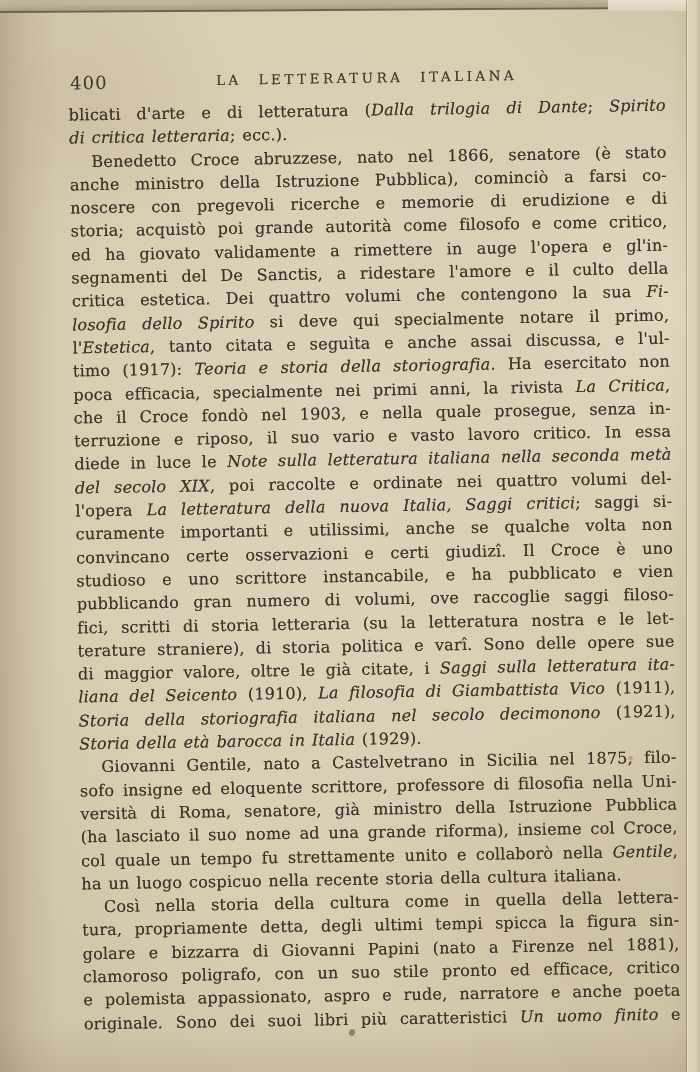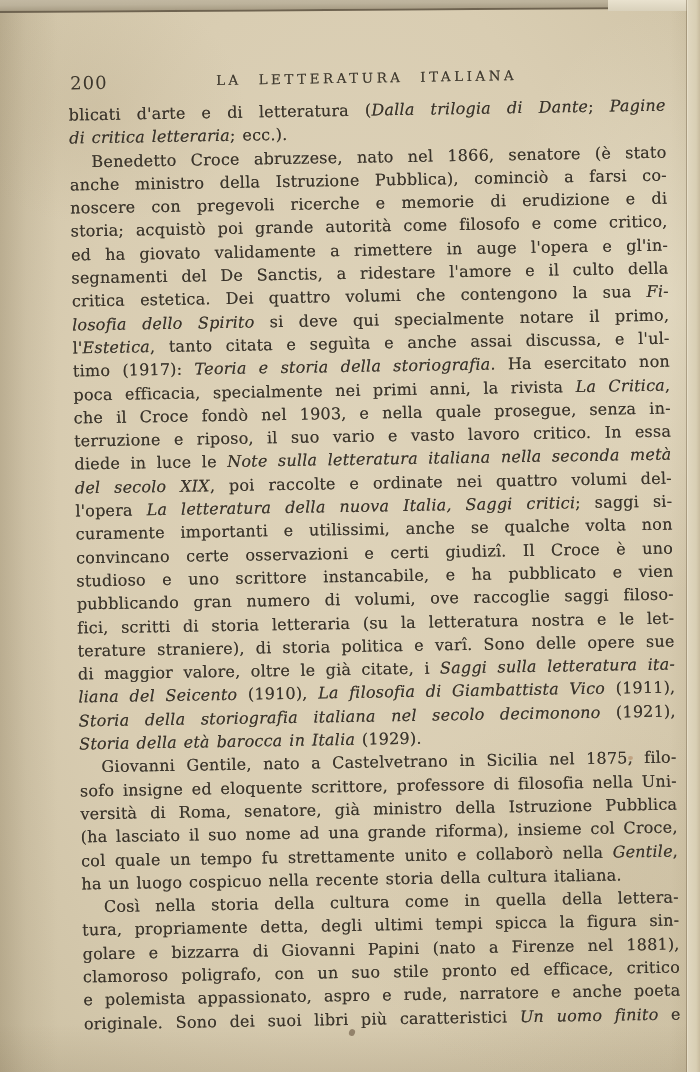--- a/index.html
+++ b/index.html
@@ -105,25 +105,25 @@
 <body>
 
 <div class="scan">
   <div class="top-strip"></div>
   <div class="top-strip-highlight"></div>
   <div class="right-band"></div>
   <div class="fold-line"></div>
 
   <div class="content">
     <div class="header-row">
-      <span class="page-number">200</span>
+      <span class="page-number">400</span>
       <span class="running-title">LA LETTERATURA ITALIANA</span>
     </div>
     <div class="body-text">
-        <div class="line"><span class="ro">blicati d'arte e di letteratura (</span><span class="it">Dalla trilogia di Dante</span><span class="ro">; </span><span class="it">Pagine</span></div>
+        <div class="line"><span class="ro">blicati d'arte e di letteratura (</span><span class="it">Dalla trilogia di Dante</span><span class="ro">; </span><span class="it">Spirito</span></div>
         <div class="line noj"><span class="it">di critica letteraria</span><span class="ro">; ecc.).</span></div>
         <div class="line"><span class="ind"></span><span class="ro">Benedetto Croce abruzzese, nato nel 1866, senatore (è stato</span></div>
         <div class="line"><span class="ro">anche ministro della Istruzione Pubblica), cominciò a farsi co-</span></div>
         <div class="line"><span class="ro">noscere con pregevoli ricerche e memorie di erudizione e di</span></div>
         <div class="line"><span class="ro">storia; acquistò poi grande autorità come filosofo e come critico,</span></div>
         <div class="line"><span class="ro">ed ha giovato validamente a rimettere in auge l'opera e gl'in-</span></div>
         <div class="line"><span class="ro">segnamenti del De Sanctis, a ridestare l'amore e il culto della</span></div>
         <div class="line"><span class="ro">critica estetica. Dei quattro volumi che contengono la sua </span><span class="it">Fi-</span></div>
         <div class="line"><span class="it">losofia dello Spirito</span><span class="ro"> si deve qui specialmente notare il primo,</span></div>
         <div class="line"><span class="ro">l'</span><span class="it">Estetica</span><span class="ro">, tanto citata e seguìta e anche assai discussa, e l'ul-</span></div>

